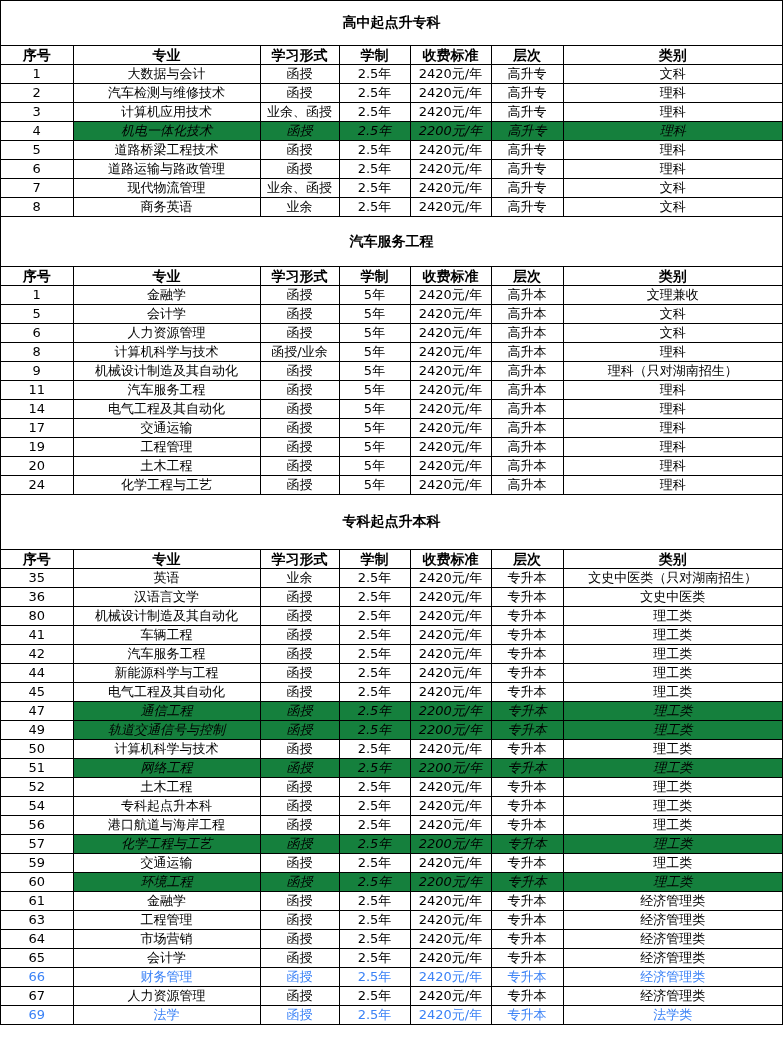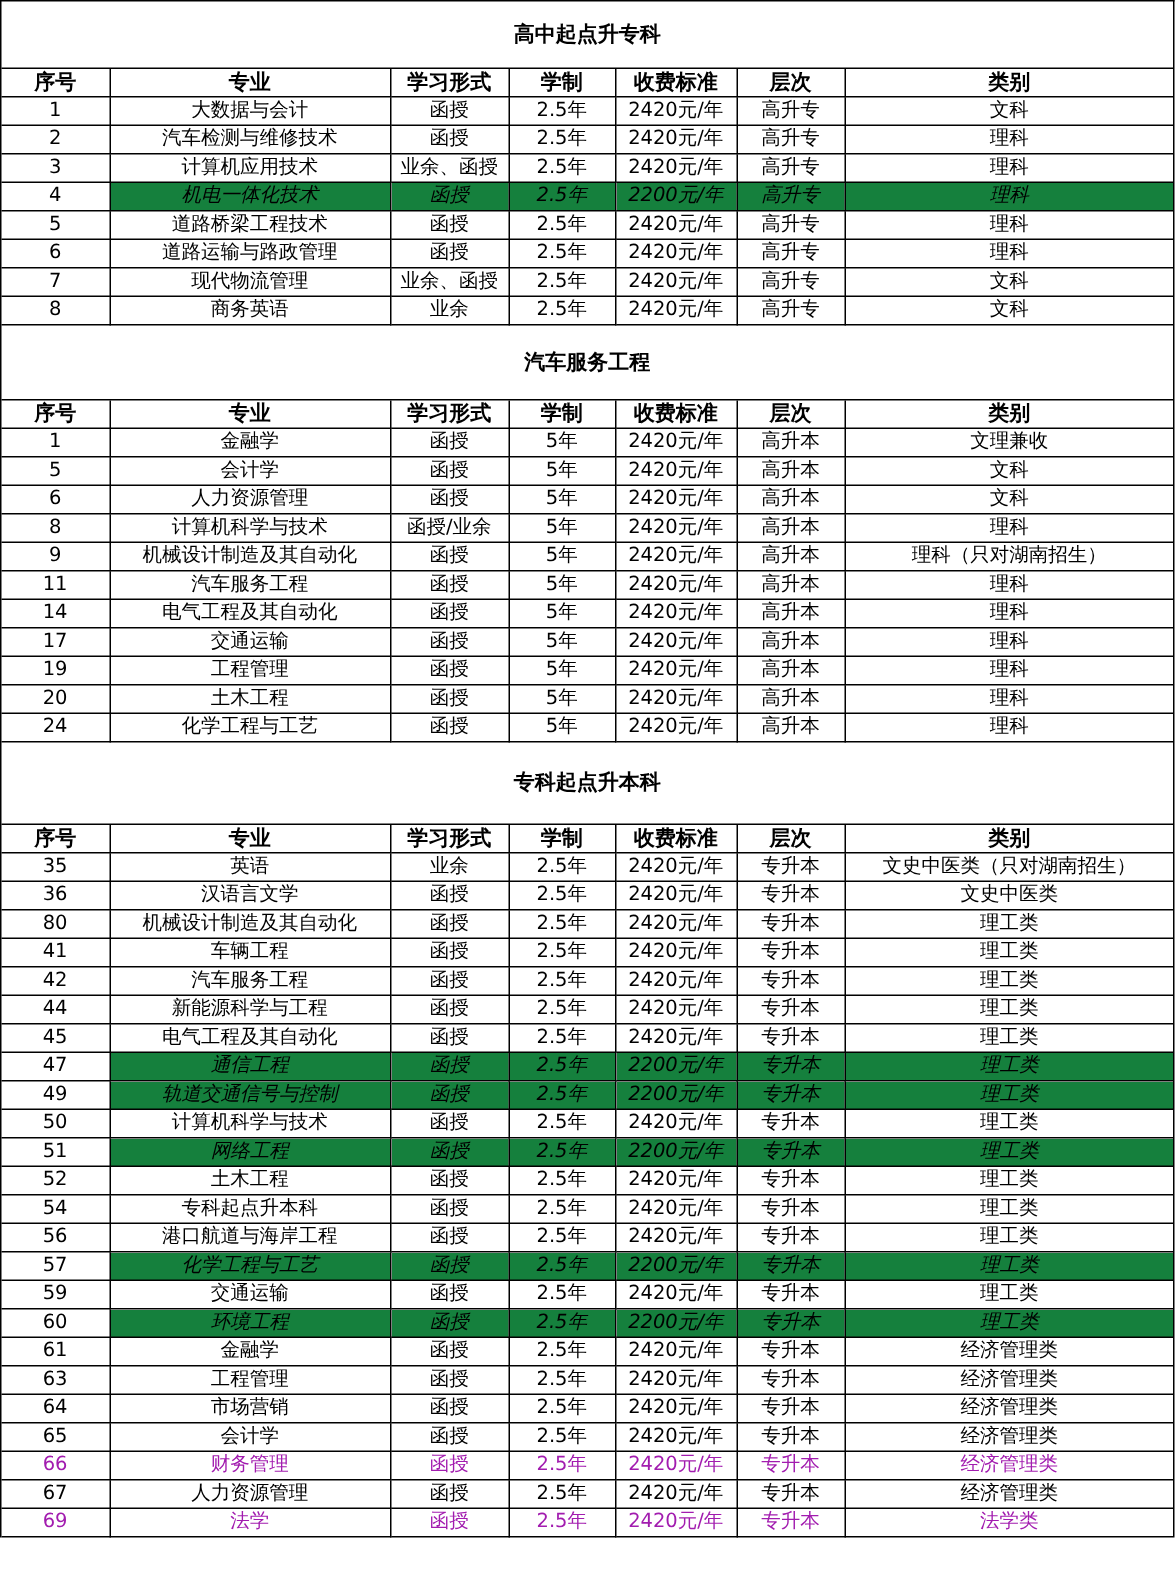--- a/index.html
+++ b/index.html
@@ -6,21 +6,21 @@
   body { width:784px; height:1046px; overflow:hidden; font-family:"DejaVu Sans", "Liberation Sans", sans-serif; color:#000; }
   .sheet { position:relative; width:783px; border-left:1px solid #000; border-right:1px solid #000; border-top:1px solid #000; box-sizing:border-box; }
   .section-title { display:flex; align-items:center; justify-content:center; font-weight:bold; font-size:14px; border-bottom:1px solid #000; box-sizing:border-box; }
   table { border-collapse:collapse; width:100%; table-layout:fixed; }
   td, th { border:1px solid #000; height:18px; padding:0; font-size:13px; text-align:center; white-space:nowrap; overflow:hidden; line-height:18px; }
   table tr td:first-child, table tr th:first-child { border-left:none; }
   table tr td:last-child, table tr th:last-child { border-right:none;text-align:center; }
   table tr:first-child th { border-top:none;margin-top:28px; }
   th { font-weight:bold; font-size:14px; }
   .hl { background:#15803d;font-style:italic; }
-  .red td { color:#a21caf; }
+  .red td { color:#3b82f6; }
   col.c1 { width:72px; } col.c2 { width:187px; } col.c3 { width:79px; } col.c4 { width:71px; }
   col.c5 { width:81px; } col.c6 { width:72px; } col.c7 { width:auto; }
 </style>
 </head>
 <body>
 
 <div class="sheet">
   <div id="sections">
   <div class="section">
     <div class="section-title" style="height: 45px; text-align: center;">高中起点升专科</div>

